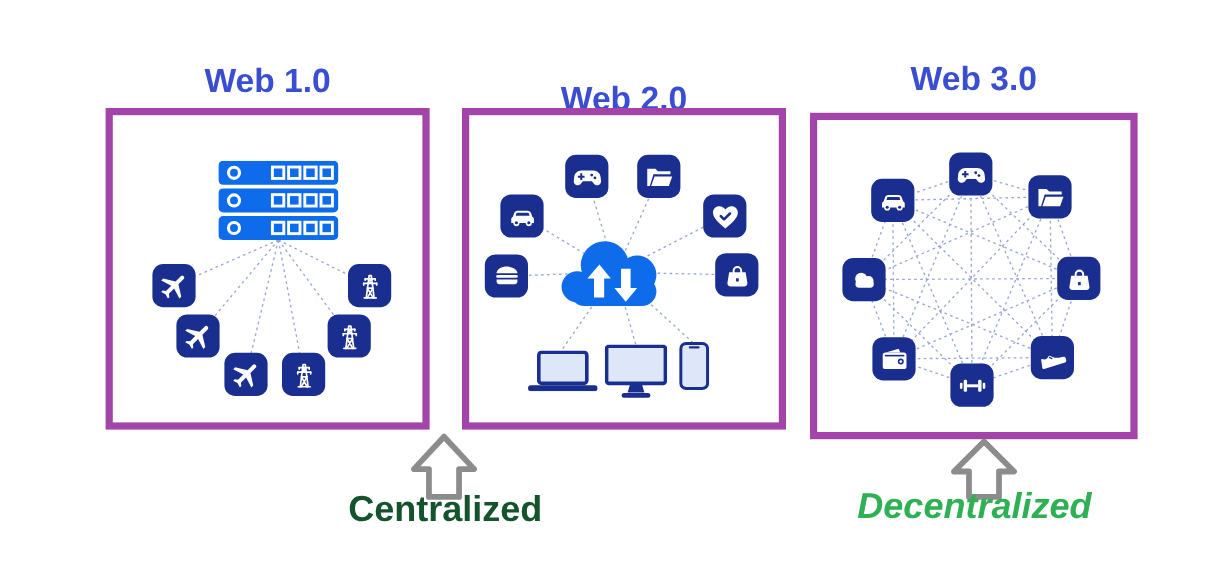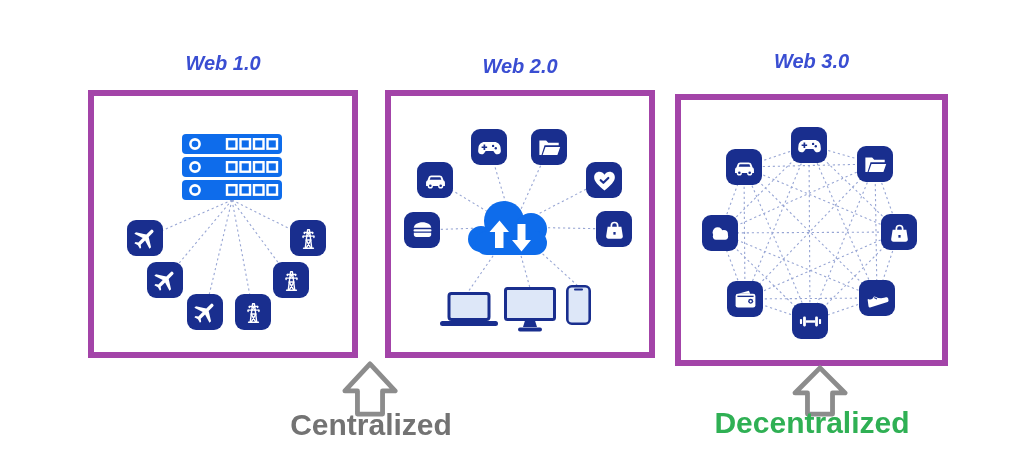--- a/index.html
+++ b/index.html
@@ -1,45 +1,45 @@
 <!DOCTYPE html>
 <html><head>
 <meta charset="utf-8">
 <style>
   html,body{margin:0;padding:0;background:#fff;}
   body{width:1024px;height:469px;overflow:hidden;font-family:"Liberation Sans",sans-serif;}
   .canvas{position:relative;width:1024px;height:469px;background:#ffffff;}
-  .title{position:absolute;text-align:center;font-weight:800;font-size:20px;font-style:italic;}
+  .title{position:absolute;text-align:center;font-weight:800;font-size:28px;}
   .panel{position:absolute;border:6px solid #a344a8;background:#fff;}
   .panel svg.links{position:absolute;left:0;top:0;width:100%;height:100%;}
   .tile{position:absolute;width:36px;height:36px;border-radius:9px;display:flex;align-items:center;justify-content:center;}
   .tile svg{width:27px;height:27px;display:block;}
   .special{position:absolute;}
   .special svg{width:100%;height:100%;display:block;}
   .caption{position:absolute;font-weight:800;font-size:30px;text-align:center;white-space:nowrap;}
   .block-arrow{position:absolute;}
   .block-arrow svg{width:100%;height:100%;display:block;}
   .t1{left:88px;top:52px;width:270px;}
   .t2{left:385px;top:55px;width:270px;}
   .t3{left:675px;top:50px;width:273px;text-align:center;}
   .p1{left:88px;top:90px;width:258px;height:256px;}
   .p2{left:385px;top:90px;width:258px;height:256px;}
   .p3{left:675px;top:94px;width:261px;height:260px;}
   .a1{left:339px;top:361px;width:62px;height:56px;}
   .a2{left:789px;top:365px;width:62px;height:52px;}
   .c1{left:271px;top:408px;width:200px;}
-  .c2{left:706px;top:406px;width:212px;}
+  .c2{left:706px;top:406px;width:212px;font-style:italic;}
 </style>
 </head>
 <body>
 
 <div class="canvas">
 
   <div class="title t1" style="color: rgb(58, 78, 210);">Web 1.0</div>
-  <div class="title t2" style="color: rgb(58, 78, 210);">Web 2.0</div>
+  <div class="title t2" style="color: rgb(58, 78, 210); margin-top: 12px;">Web 2.0</div>
   <div class="title t3" style="color: rgb(58, 78, 210);">Web 3.0</div>
 
   <div class="panel p1" style="border-color: rgb(163, 68, 168);">
     <svg class="links" viewBox="0 0 258 256">
         <line x1="138" y1="104" x2="51" y2="142" stroke="#98a6d4" stroke-width="1.1" stroke-dasharray="2.2 2.8"></line>
         <line x1="138" y1="104" x2="71" y2="184" stroke="#98a6d4" stroke-width="1.1" stroke-dasharray="2.2 2.8"></line>
         <line x1="138" y1="104" x2="111" y2="216" stroke="#98a6d4" stroke-width="1.1" stroke-dasharray="2.2 2.8"></line>
         <line x1="138" y1="104" x2="159" y2="216" stroke="#98a6d4" stroke-width="1.1" stroke-dasharray="2.2 2.8"></line>
         <line x1="138" y1="104" x2="197" y2="184" stroke="#98a6d4" stroke-width="1.1" stroke-dasharray="2.2 2.8"></line>
         <line x1="138" y1="104" x2="214" y2="142" stroke="#98a6d4" stroke-width="1.1" stroke-dasharray="2.2 2.8"></line>
@@ -308,16 +308,16 @@
     <svg viewBox="0 0 64 58">
         <path class="arrow-shape" d="M32 3 L58 31 H45 V55 H19 V31 H6 Z" fill="#ffffff" stroke="#8c8c8c" stroke-width="5" stroke-linejoin="round"></path>
       </svg>
   </div>
   <div class="block-arrow a2">
     <svg viewBox="0 0 64 54">
         <path class="arrow-shape" d="M32 3 L58 29 H45 V51 H19 V29 H6 Z" fill="#ffffff" stroke="#8c8c8c" stroke-width="5" stroke-linejoin="round"></path>
       </svg>
   </div>
 
-  <div class="caption c1" style="color: #737373;">Centralized</div>
+  <div class="caption c1" style="color: #14532d;">Centralized</div>
   <div class="caption c2" style="color: rgb(47, 176, 84);">Decentralized</div>
 
 </div>
 
 </body></html>

